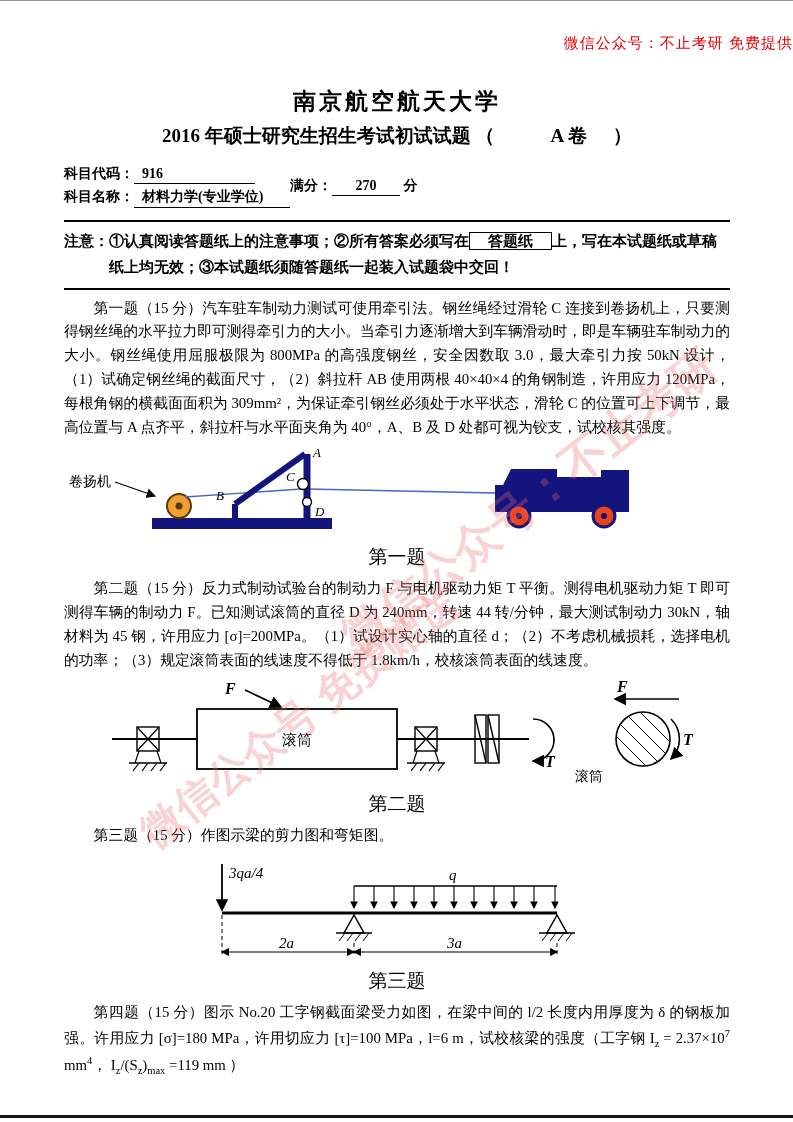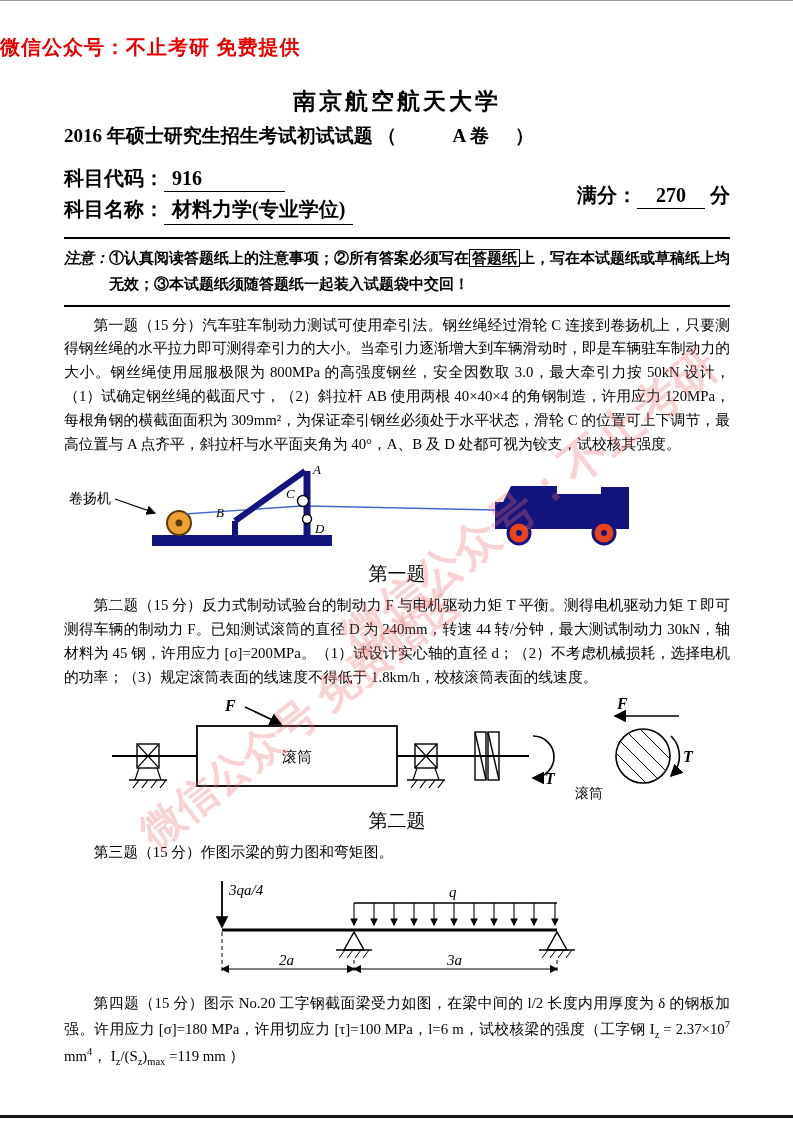--- a/index.html
+++ b/index.html
@@ -5,54 +5,54 @@
   html,body { margin:0; padding:0; background:#fff; }
   .page {
     position:relative; width:793px; height:1122px; margin:0 auto;
     background:#ffffff; overflow:hidden; color:#000;
     font-family:"Liberation Serif","DejaVu Serif",serif;
   }
   .edge-top { position:absolute; top:0; left:0; right:0; height:1px; background:#999; }
   .edge-bottom { position:absolute; bottom:4px; left:0; right:0; height:3px; background:#151515; }
 
   .promo {
-    position:absolute; top:34px; left:0; width:100%; text-align:left;
-    color:#e60000; font-weight:bold; font-size:20px; letter-spacing:1px;
+    position:absolute; top:34px; left:0; width:100%; text-align:right;
+    color:#e60000; font-weight:normal; font-size:15px; letter-spacing:1px;
     font-family:"Liberation Sans","DejaVu Sans",sans-serif;
   }
 
   .watermark {
     position:absolute; white-space:nowrap; pointer-events:none; z-index:5;
     color:rgba(236,110,110,0.30); font-weight:bold;
     font-family:"Liberation Sans","DejaVu Sans",sans-serif;
     transform:rotate(-38deg);
   }
   .wm1 { font-size:46px; left:300px; top:470px; }
   .wm2 { font-size:42px; left:105px; top:690px; }
 
   .content { position:absolute; left:64px; top:86px; width:666px; }
 
   .uni { margin:0 0 6px 0; text-align:center; font-size:23px; font-weight:bold; letter-spacing:3px; }
-  .exam-title { margin:0 0 10px 0; text-align:left; font-size:19px; font-weight:bold; }
+  .exam-title { margin:0 0 10px 0; text-align:center; font-size:19px; font-weight:bold; }
   .paper-code { margin:0 26px 0 56px; }
 
-  .meta { display:flex; justify-content:space-between; align-items:center;
-          font-size:20px; font-weight:bold; padding:2px 0 8px 0; }
+  .meta { display:flex; align-items:center;
+          font-size:14px; font-weight:bold; padding:2px 0 8px 0; }
   .meta-row { margin:4px 0; }
   .u { display:inline-block; border-bottom:1.6px solid #000; padding:0 8px 1px 8px; }
   .u-code { min-width:105px; }
   .u-name { min-width:140px; }
   .u-score { min-width:52px; text-align:center; }
 
   .rule { border-top:2px solid #000; height:0; }
 
   .notice { display:flex; font-size:15px; font-weight:bold; line-height:1.75; padding:6px 0 7px 0; }
-  .notice-label { white-space:nowrap;font-style:italic; }
+  .notice-label { white-space:nowrap; }
   .notice-body { flex:1; }
-  .boxed { border:1.5px solid #000; padding:0 2px; }
+  .boxed { border:1.5px solid #000; padding:0 18px; }
 
   .para { margin:7px 0 4px 0; font-size:14.8px; line-height:1.62; text-align:justify; text-indent:2em; }
   .caption { text-align:center; font-size:19px; margin:0 0 4px 0; }
   .diagram { display:block; margin:0 auto; }
   sub, sup { font-size:10.5px; }
 </style>
 </head>
 <body>
 
 <div class="page">
@@ -251,17 +251,18 @@
       <g stroke="#000">
         <line x1="155" y1="63" x2="155" y2="104" stroke-width="1" stroke-dasharray="4 3"></line>
         <line x1="287" y1="91" x2="287" y2="104" stroke-width="1" stroke-dasharray="4 3"></line>
         <line x1="490" y1="91" x2="490" y2="104" stroke-width="1" stroke-dasharray="4 3"></line>
         <line x1="155" y1="100" x2="287" y2="100" stroke-width="1.2" marker-start="url(#ah3)" marker-end="url(#ah3)"></line>
         <line x1="287" y1="100" x2="490" y2="100" stroke-width="1.2" marker-start="url(#ah3)" marker-end="url(#ah3)"></line>
       </g>
       <text x="212" y="96" font-size="15" font-style="italic">2a</text>
       <text x="380" y="96" font-size="15" font-style="italic">3a</text>
     </svg>
+    <div class="caption">第三题</div>
 
     <p class="para"><span>第四题（15 分）图示 No.20 工字钢截面梁受力如图，在梁中间的 l/2 长度内用厚度为 δ 的钢板加强。许用应力 [σ]=180 MPa，许用切应力 [τ]=100 MPa，l=6 m，试校核梁的强度（工字钢 I</span><sub>z</sub><span> = 2.37×10</span><sup>7</sup><span> mm</span><sup>4</sup><span>，  I</span><sub>z</sub><span>/(S</span><sub>z</sub><span>)</span><sub>max</sub><span> =119 mm ）</span></p>
 
   </div>
 </div>
 
 </body></html>

